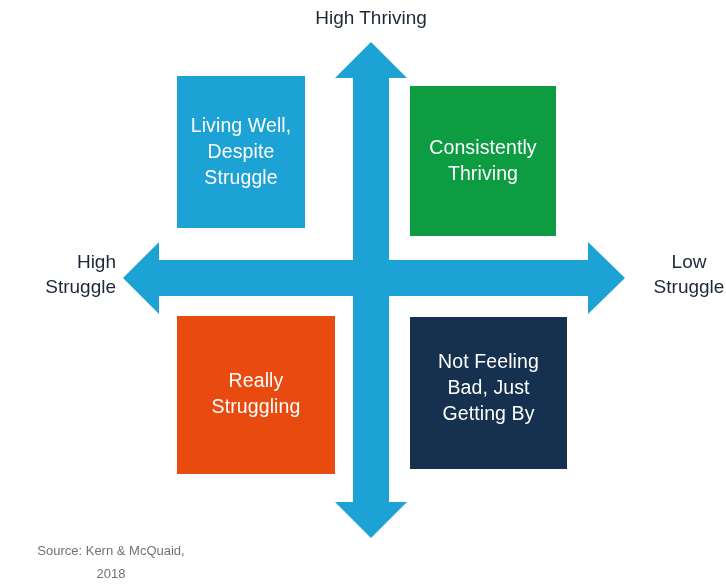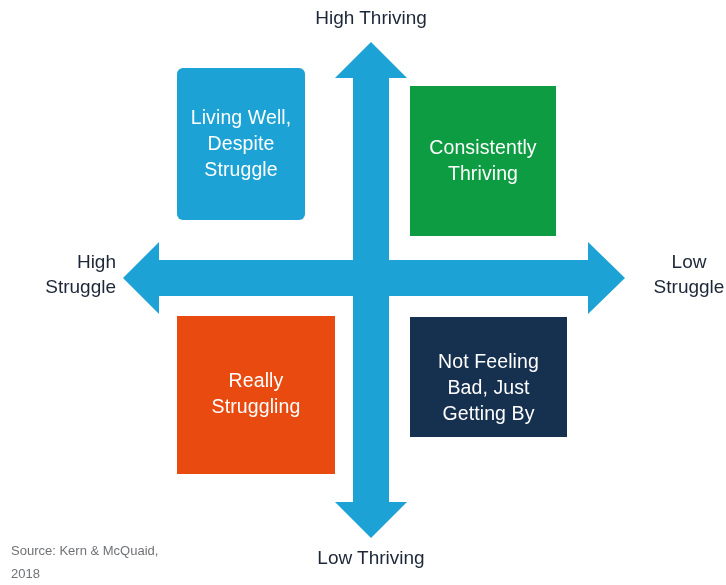--- a/index.html
+++ b/index.html
@@ -44,44 +44,43 @@
     font-size: 19.5px;
     line-height: 1.33;
     font-weight: 400;
     letter-spacing: 0.1px;
     white-space: pre-line;
     padding: 4px;
   }
 
   #quad-top-left {
     left: 177px;
-    top: 68px;
+    top: 76px;
     width: 128px;
     height: 152px;
-    border-radius: 6px;
   }
   #quad-top-right {
     left: 410px;
     top: 86px;
     width: 146px;
     height: 150px;
   }
   #quad-bottom-left {
     left: 177px;
     top: 316px;
     width: 158px;
     height: 158px;
     align-items: flex-start;
     padding-top: 52px;
   }
   #quad-bottom-right {
     left: 410px;
     top: 317px;
     width: 157px;
-    height: 120px;
+    height: 152px;
     align-items: flex-start;
     padding-top: 32px;
   }
 
   
   .axis-label {
     position: absolute;
     color: #1d2738;
     font-size: 19px;
     line-height: 1.3;
@@ -115,21 +114,21 @@
   #source-note {
     position: absolute;
     left: 11px;
     top: 540px;
     width: 200px;
     color: #6f7276;
     font-size: 13px;
     line-height: 1.75;
     font-weight: 400;
     white-space: pre-line;
-    text-align: left;
+    text-align: center;
   }
 </style>
 </head>
 <body>
 
 <div id="canvas">
 
   <svg id="axes" viewBox="0 0 726 585" width="726" height="585" aria-hidden="true">
 
     <polygon fill="#1CA2D4" points="371,42 407,78 389,78 389,502 407,502 371,538 335,502 353,502 353,78 335,78"></polygon>
@@ -154,21 +153,20 @@
   </div>
 
   <div class="quad" id="quad-bottom-right" style="background:#16304F;">
     <span>Not Feeling
 Bad, Just
 Getting By</span>
   </div>
 
   <div class="axis-label" id="label-top">High Thriving</div>
 
-  <div class="axis-label" id="label-bottom">Low Thriving</div>
 
   <div class="axis-label" id="label-left">High
 Struggle</div>
 
   <div class="axis-label" id="label-right">Low
 Struggle</div>
 
   <div id="source-note">Source: Kern &amp; McQuaid,
 2018</div>
 

